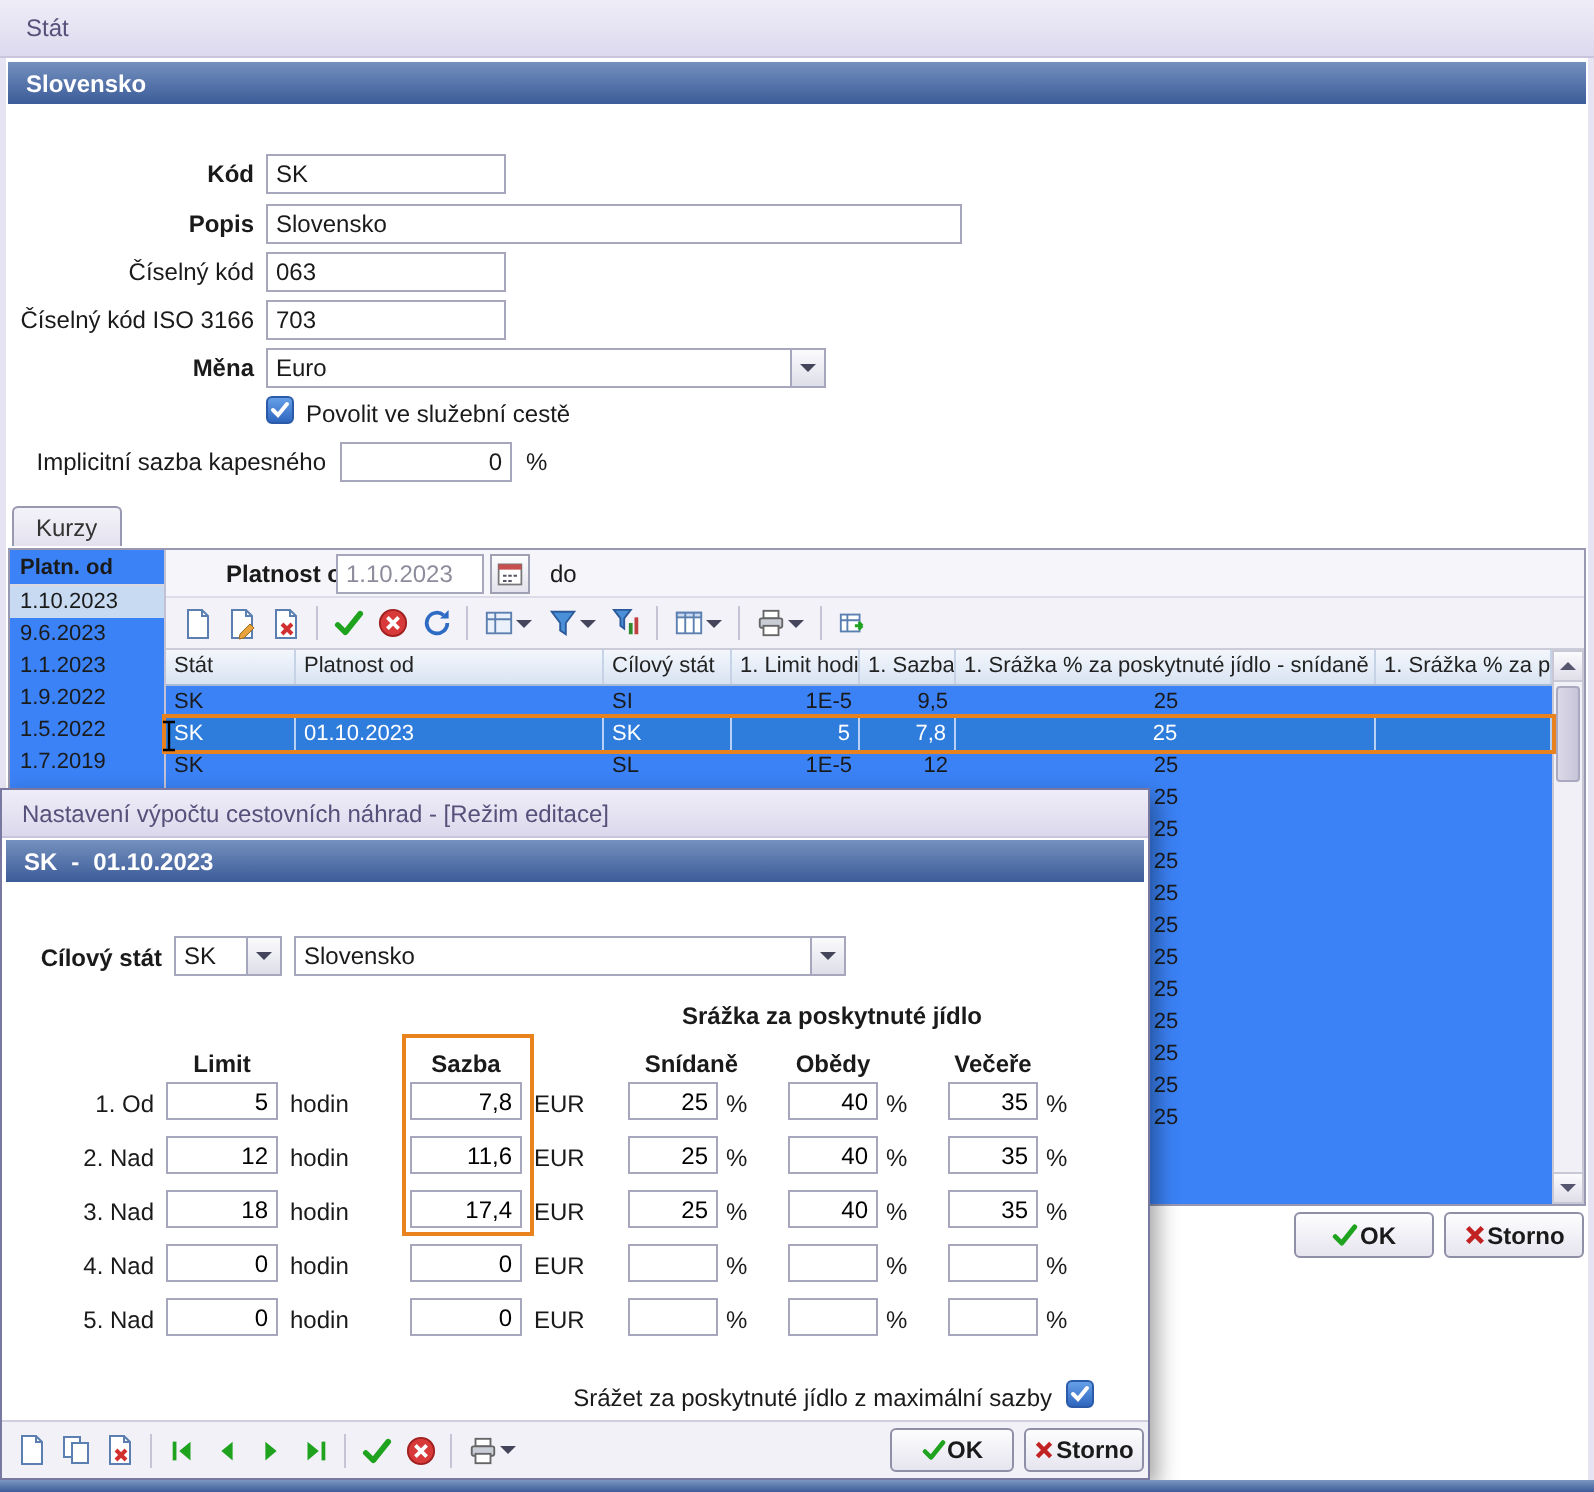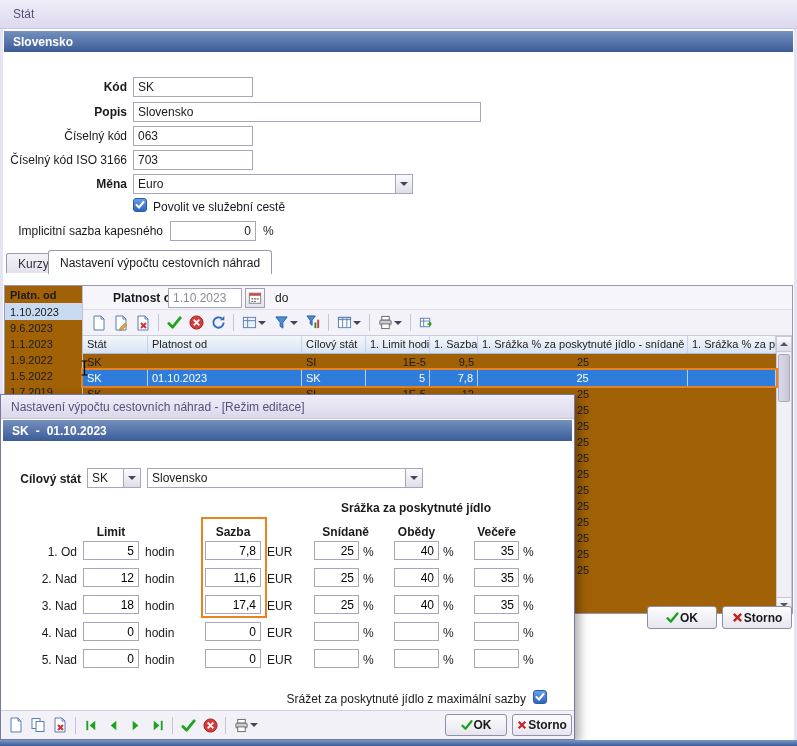--- a/index.html
+++ b/index.html
@@ -17,21 +17,21 @@
 .ar{text-align:right}
 .gray{color:#8C8C9C}
 .combo{position:absolute;height:20px;border:1px solid #A6A6BC;background:#fff;display:flex}
 .combo .cv{flex:1;padding:1px 4px;line-height:16px;overflow:hidden;white-space:nowrap}
 .combo .ca{width:17px;background:linear-gradient(#FBFBFD,#DEDEE9);border-left:1px solid #A6A6BC;display:flex;align-items:center;justify-content:center}
 .tri{width:0;height:0;border-left:4px solid transparent;border-right:4px solid transparent;border-top:4px solid #44445A}
 .chk{position:absolute;width:14px;height:14px;border:1px solid #2A5AA8;border-radius:3px;background:linear-gradient(#66A0E8,#2E66BE);display:flex;align-items:center;justify-content:center}
 .tab{position:absolute;display:flex;align-items:center;padding:0 11px;border:1px solid #9898B2;border-bottom:none;border-radius:3px 3px 0 0;white-space:nowrap}
 .tab-inactive{top:253px;height:20px;background:linear-gradient(#F4F3F9,#E3E1EE);color:#333}
 .tab-active{top:250px;height:24px;background:#fff;z-index:3}
-.tabbox{position:absolute;left:4px;top:285px;width:789px;height:329px;border:1px solid #9898B2;background:#a16207}
+.tabbox{position:absolute;left:4px;top:274px;width:789px;height:329px;border:1px solid #9898B2;background:#3b82f6}
 .lpanel{position:absolute;left:0;top:0;width:78px;height:327px;border-right:1px solid #C2C2D4}
 .lp-h{font-weight:bold;font-size:11px;height:18px;line-height:18px;padding-left:5px;border-bottom:1px solid #D8D8E2}
 .lp-item{font-size:11px;height:16px;line-height:16px;padding-left:5px;white-space:nowrap}
 .lp-item.selected{background:#C8DAF2}
 .frow{position:absolute;left:78px;top:0;width:709px;height:24px;background:#F6F5FA;border-bottom:1px solid #DDDCE8}
 .toolbar{position:absolute;display:flex;align-items:center;background:#F3F2F8;border-bottom:1px solid #CCCBDA;padding-left:5px}
 .tbtn{width:22px;height:22px;display:flex;align-items:center;justify-content:center;flex:none}
 .tbtn.wdd{width:32px;gap:1px}
 .tsep{width:1px;height:17px;background:#C5C4D4;margin:0 4px;flex:none}
 .ghead{position:absolute;display:flex;height:18px;background:linear-gradient(#F3F7FC,#D8E3F2);border-bottom:1px solid #A8BCD8;font-size:11px;color:#222}
@@ -99,23 +99,20 @@
   </span>
   <span class="lbl" style="left:153px;top:200px">Povolit ve služební cestě</span>
 
   <span class="lbl r" style="left:0;width:163px;top:224px">Implicitní sazba kapesného</span>
   <input class="inp ar" style="left: 170px; top: 221px; width: 86px;" value="0">
   <span class="lbl" style="left:263px;top:224px">%</span>
 
   <div class="tab tab-inactive" style="left:6px">
     <span>Kurzy</span>
   </div>
-  <div class="tab tab-active" style="left:48px">
-    <span>Nastavení výpočtu cestovních náhrad</span>
-  </div>
 
   <div class="tabbox">
 
     <div class="lpanel">
       <div class="lp-h">Platn. od</div>
       <div>
 
           <div class="lp-item selected">1.10.2023</div>
 
           <div class="lp-item">9.6.2023</div>

